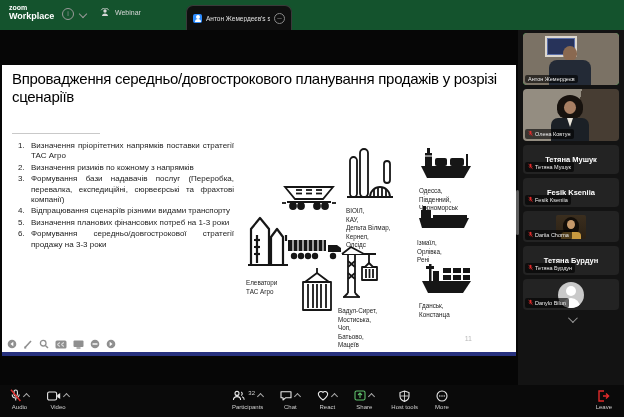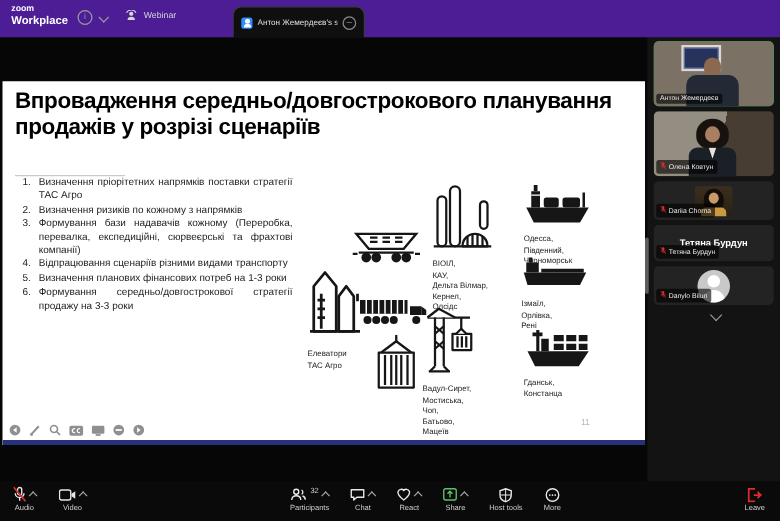--- a/index.html
+++ b/index.html
@@ -1,40 +1,40 @@
 <!DOCTYPE html>
 <html><head>
 <meta charset="utf-8">
 <style>
   html,body{margin:0;padding:0;background:#000;}
   .app{position:relative;width:624px;height:417px;background:#101010;overflow:hidden;
        font-family:"Liberation Sans",sans-serif;-webkit-font-smoothing:antialiased;}
   
-  .topbar{position:absolute;top:0;left:0;right:0;height:30px;background:#4c1d95;}
+  .topbar{position:absolute;top:0;left:0;right:0;height:30px;background:#14532d;}
   .logo{position:absolute;left:9px;top:4px;color:#fff;line-height:1;}
   .logo .l1{font-size:7px;font-weight:bold;display:block;}
   .logo .l2{font-size:9px;font-weight:bold;display:block;margin-top:1px;}
   .info-ic{position:absolute;left:62px;top:8px;width:10px;height:10px;border:1px solid #9a9a9a;
            border-radius:50%;color:#9a9a9a;font-size:7px;text-align:center;line-height:10px;}
   .chev-dn{position:absolute;left:80px;top:11px;width:5px;height:5px;border-right:1px solid #9a9a9a;
            border-bottom:1px solid #9a9a9a;transform:rotate(45deg);}
   .webtab{position:absolute;left:100px;top:8px;display:flex;gap:5px;align-items:center;color:#d6d6d6;font-size:7px;}
   .tab{position:absolute;left:186px;bottom:0;width:106px;height:25px;background:#0f0f0f;
        border:1px solid #3a3a3a;border-bottom:none;border-radius:7px 7px 0 0;
        display:flex;align-items:center;gap:4px;padding:0 6px;box-sizing:border-box;}
   .tab .avsq{width:9px;height:9px;border-radius:2px;background:#2d8cff;position:relative;flex:none;}
   .tab .avsq:before{content:"";position:absolute;left:2.5px;top:1.5px;width:4px;height:4px;border-radius:50%;background:#fff;}
   .tab .avsq:after{content:"";position:absolute;left:1.5px;top:5.5px;width:6px;height:3px;border-radius:3px 3px 0 0;background:#fff;}
   .tab .ttl{color:#e0e0e0;font-size:6.5px;white-space:nowrap;overflow:hidden;flex:1;}
   .tab .minus{width:9px;height:9px;border:1px solid #8a8a8a;border-radius:50%;color:#8a8a8a;
               font-size:8px;line-height:7px;text-align:center;flex:none;}
   
   .main{position:absolute;top:30px;bottom:32px;left:0;width:518px;background:#060606;}
   .slide{position:absolute;left:2px;top:35px;width:514px;height:291px;background:#fff;overflow:hidden;color:#111;}
-  .s-title{margin:5px 10px 0;font-size:18px;font-weight:bold;line-height:1.18;letter-spacing:-0.3px;color:#000;}
+  .s-title{margin:5px 10px 0;font-size:15px;font-weight:normal;line-height:1.18;letter-spacing:-0.3px;color:#000;}
   .s-rule{margin:28px 0 0 10px;width:88px;height:1px;background:#c9c9c9;}
   .s-list{position:absolute;left:16px;top:76px;width:216px;font-size:8px;line-height:1.3;color:#222;}
   .s-li{display:flex;margin-bottom:1px;}
   .s-li .n{flex:none;width:13px;}
   .s-li .t{flex:1;text-align:justify;text-align-last:left;}
   .art{position:absolute;inset:0;}
   .ic{position:absolute;}
   .iclab{font-size:6.3px;line-height:1.35;color:#222;white-space:pre-line;margin-top:2px;}
   .pagenum{position:absolute;right:44px;bottom:14px;font-size:7px;color:#b9b9b9;}
   .bluebar{position:absolute;left:0;right:0;bottom:0;height:4px;background:#27317e;}
@@ -123,21 +123,21 @@
         <div class="s-li">
           <span class="n">1.</span>
           <span class="t">Визначення пріорітетних напрямків поставки стратегії ТАС Агро</span>
         </div>
         <div class="s-li">
           <span class="n">2.</span>
           <span class="t">Визначення ризиків по кожному з напрямків</span>
         </div>
         <div class="s-li">
           <span class="n">3.</span>
-          <span class="t">Формування бази надавачів кожному (Переробка, перевалка, експедиційні, сюрвеєрські та фрахтові компанії)</span>
+          <span class="t">Формування бази надавачів послуг (Переробка, перевалка, експедиційні, сюрвеєрські та фрахтові компанії)</span>
         </div>
         <div class="s-li">
           <span class="n">4.</span>
           <span class="t">Відпрацювання сценаріїв різними видами транспорту</span>
         </div>
         <div class="s-li">
           <span class="n">5.</span>
           <span class="t">Визначення планових фінансових потреб на 1-3 роки</span>
         </div>
         <div class="s-li">
@@ -386,22 +386,44 @@
       <div class="tag">
         <span class="micoff"><svg width="5" height="7" viewBox="0 0 10 13">
               <rect x="3.5" y="1" width="3.4" height="6.5" rx="1.7" fill="#e02b2b"></rect>
               <path d="M2 6a3.2 3.2 0 0 0 6.4 0" stroke="#e02b2b" fill="none" stroke-width="1.2"></path>
               <line x1="1" y1="1" x2="9.5" y2="12" stroke="#e02b2b" stroke-width="1.2"></line>
             </svg></span>
         <span>Олена Ковтун</span>
       </div>
     </div>
 
-
-
+    <div class="tile t">
+      <div class="cname">Тетяна Мушук</div>
+      <div class="tag">
+        <span class="micoff"><svg width="5" height="7" viewBox="0 0 10 13">
+              <rect x="3.5" y="1" width="3.4" height="6.5" rx="1.7" fill="#e02b2b"></rect>
+              <path d="M2 6a3.2 3.2 0 0 0 6.4 0" stroke="#e02b2b" fill="none" stroke-width="1.2"></path>
+              <line x1="1" y1="1" x2="9.5" y2="12" stroke="#e02b2b" stroke-width="1.2"></line>
+            </svg></span>
+        <span>Тетяна Мушук</span>
+      </div>
+    </div>
+
+
+    <div class="tile t">
+      <div class="cname">Fesik Kseniia</div>
+      <div class="tag">
+        <span class="micoff"><svg width="5" height="7" viewBox="0 0 10 13">
+              <rect x="3.5" y="1" width="3.4" height="6.5" rx="1.7" fill="#e02b2b"></rect>
+              <path d="M2 6a3.2 3.2 0 0 0 6.4 0" stroke="#e02b2b" fill="none" stroke-width="1.2"></path>
+              <line x1="1" y1="1" x2="9.5" y2="12" stroke="#e02b2b" stroke-width="1.2"></line>
+            </svg></span>
+        <span>Fesik Kseniia</span>
+      </div>
+    </div>
 
 
     <div class="tile av">
       <div class="ava-dariia">
           <div class="h"></div>
           <div class="f"></div>
           <div class="b"></div>
         </div>
       <div class="tag">
         <span class="micoff"><svg width="5" height="7" viewBox="0 0 10 13">

